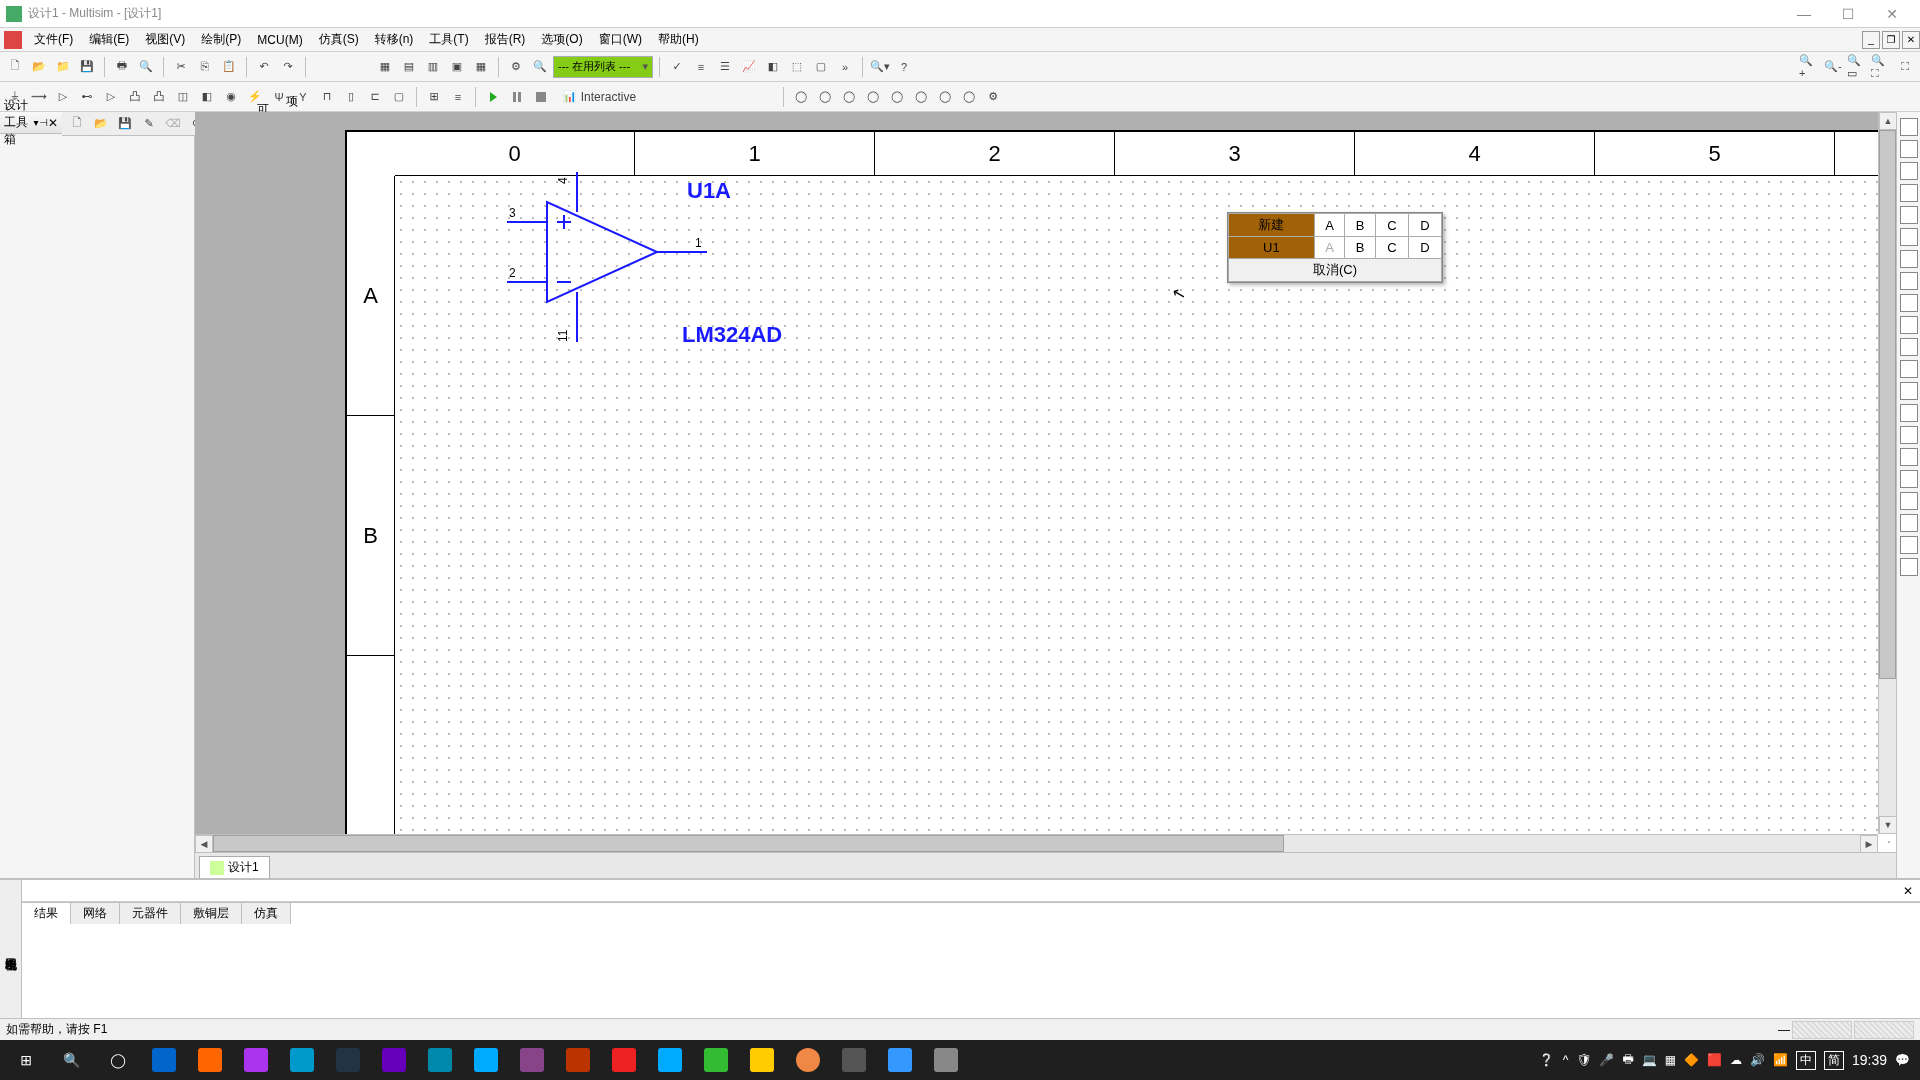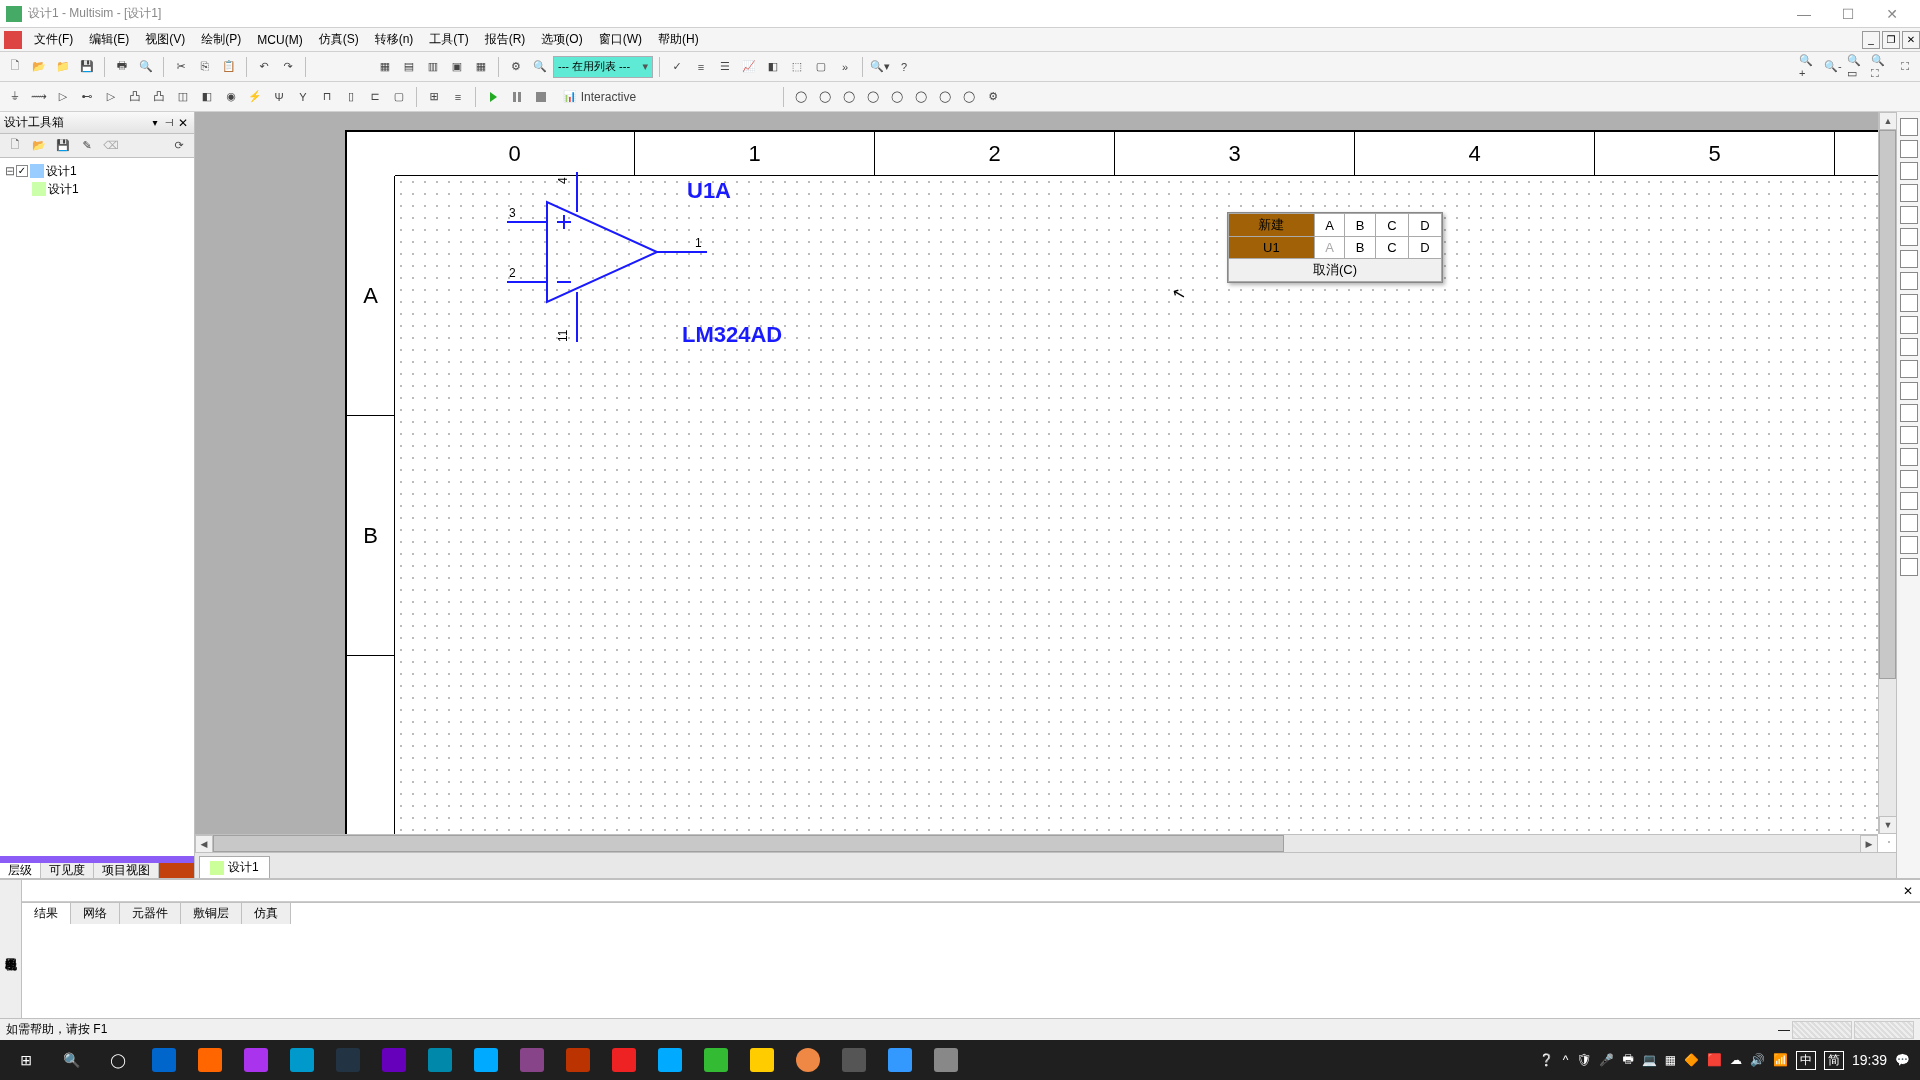--- a/index.html
+++ b/index.html
@@ -15,33 +15,33 @@
 .menubar { height: 24px; background: #f5f5f5; display: flex; align-items: center; border-bottom: 1px solid #d0d0d0; }
 .menubar .docicon { width: 18px; height: 18px; background: #d44; margin: 0 4px; }
 .menubar .menuitem { padding: 0 8px; height: 22px; display: flex; align-items: center; cursor: pointer; }
 .menubar .spacer { flex: 1; }
 .menubar .mdibtn { width: 18px; height: 18px; border: 1px solid #999; margin-left: 2px; font-size: 10px; display: flex; align-items: center; justify-content: center; cursor: pointer; }
 
 
 .toolbar-row { height: 30px; background: #f5f5f5; display: flex; align-items: center; border-bottom: 1px solid #d0d0d0; padding: 0 4px; gap: 2px; }
 .tbtn { width: 22px; height: 22px; border: 1px solid transparent; display: flex; align-items: center; justify-content: center; cursor: pointer; font-size: 11px; color: #444; }
 .tsep { width: 1px; height: 20px; background: #c0c0c0; margin: 0 4px; }
-.tcombo { height: 22px; border: 1px solid #abadb3; background: #5eead4; padding: 0 18px 0 4px; font-size: 11px; display: flex; align-items: center; min-width: 100px; position: relative; cursor: pointer; }
+.tcombo { height: 22px; border: 1px solid #abadb3; background: #84cc16; padding: 0 18px 0 4px; font-size: 11px; display: flex; align-items: center; min-width: 100px; position: relative; cursor: pointer; }
 .tcombo::after { content: "▾"; position: absolute; right: 4px; color: #555; }
 .tbtn-wide { width: auto; padding: 0 8px; gap: 4px; }
 .tbtn .play { width: 0; height: 0; border-left: 7px solid #2a2; border-top: 5px solid transparent; border-bottom: 5px solid transparent; }
 .tbtn .pause { display: flex; gap: 2px; }
 .tbtn .pause span { width: 3px; height: 10px; background: #888; }
 .tbtn .stop { width: 10px; height: 10px; background: #888; }
 
 
 .main { flex: 1; display: flex; min-height: 0; }
 
 
-.leftpanel { width: 195px; background: #f5f5f5; display: flex; flex-direction: column; border-right: 1px solid #c0c0c0; }
+.leftpanel { width: 195px; background: #f5f5f5; display: flex; border-right: 1px solid #c0c0c0; }
 .lp-title { height: 22px; background: linear-gradient(#f9f9f9,#e4e4e4); border-bottom: 1px solid #c0c0c0; display: flex; align-items: center; padding: 0 4px; font-size: 12px; }
 .lp-title .spacer { flex: 1; }
 .lp-title .pin { width: 14px; height: 14px; font-size: 10px; cursor: pointer; display: flex; align-items: center; justify-content: center; }
 .lp-title .x { width: 14px; height: 14px; font-size: 12px; cursor: pointer; display: flex; align-items: center; justify-content: center; }
 .lp-toolbar { height: 24px; display: flex; align-items: center; gap: 2px; padding: 2px 4px; border-bottom: 1px solid #c0c0c0; background: #eee; justify-content: space-between; }
 .lp-toolbar-left { display: flex; gap: 2px; }
 .lp-tree { flex: 1; background: #fff; padding: 4px; overflow: auto; }
 .tree-node { display: flex; align-items: center; height: 18px; cursor: pointer; }
 .tree-node .twisty { width: 12px; text-align: center; color: #666; }
 .tree-node .chk { width: 12px; height: 12px; border: 1px solid #888; margin-right: 2px; font-size: 10px; line-height: 10px; text-align: center; }

